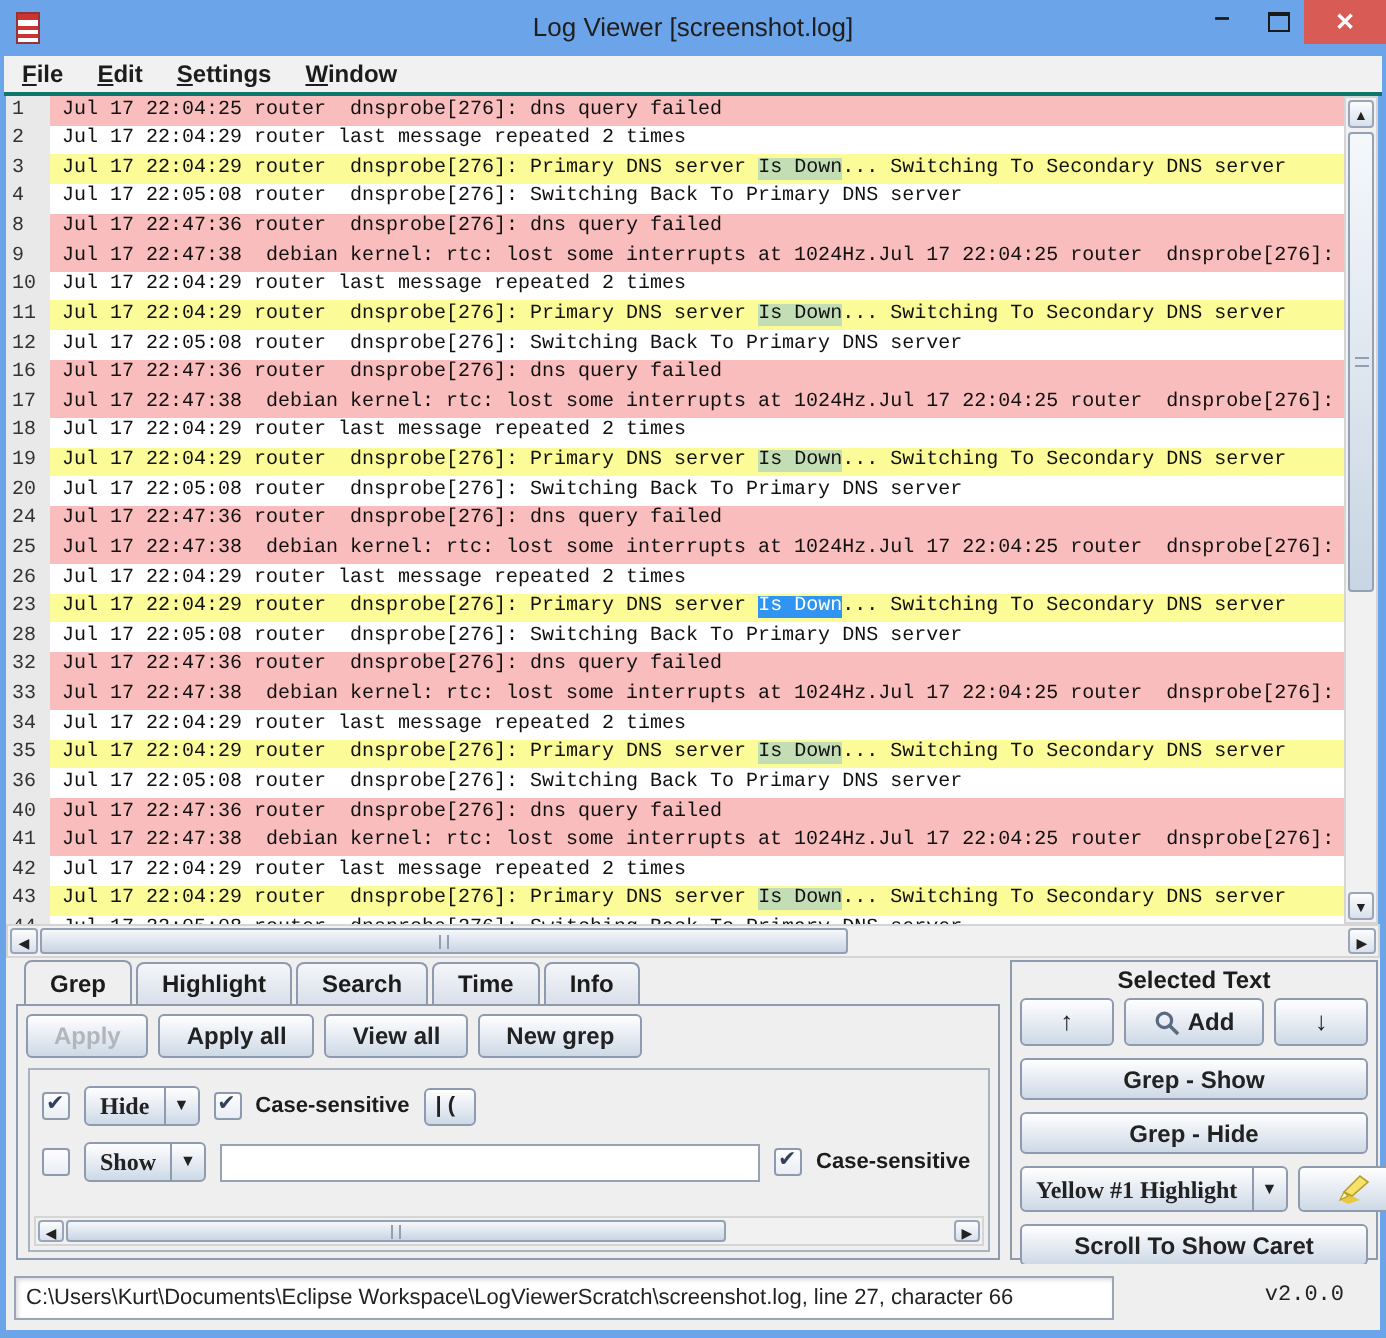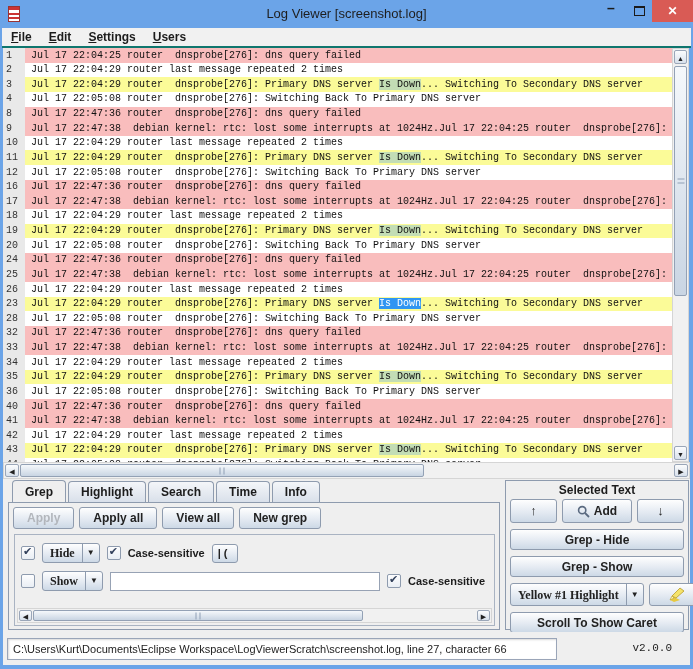--- a/index.html
+++ b/index.html
@@ -125,21 +125,21 @@
     <div class="title">Log Viewer [screenshot.log]</div>
     <div class="winbtn btn-min">–</div>
     <div class="winbtn btn-max"><span class="box"></span></div>
     <div class="winbtn btn-close">✕</div>
   </div>
 
   <div class="menubar">
     <span class="menu-item">File</span>
     <span class="menu-item">Edit</span>
     <span class="menu-item">Settings</span>
-    <span class="menu-item">Users</span>
+    <span class="menu-item">Window</span>
   </div>
 
   <div class="log-rows">
       <div class="log-row">
         <span class="ln">1</span>
         <span class="txt" style="background: rgb(249, 189, 189);"><span>Jul 17 22:04:25 router  dnsprobe[276]: dns query failed</span></span>
       </div>
       <div class="log-row">
         <span class="ln">2</span>
         <span class="txt" style="background: rgb(255, 255, 255);"><span>Jul 17 22:04:29 router last message repeated 2 times</span></span>
@@ -329,22 +329,22 @@
         <div class="ui-btn t-up">↑</div>
         <div class="ui-btn t-add">
           <svg width="13" height="13" viewBox="0 0 13 13">
             <circle cx="5.2" cy="5.2" r="3.6" fill="none" stroke="#5A6A80" stroke-width="1.6"></circle>
             <line x1="8" y1="8" x2="12" y2="12" stroke="#5A6A80" stroke-width="1.8"></line>
           </svg>
           <span>Add</span>
         </div>
         <div class="ui-btn t-down">↓</div>
       </div>
+      <div class="ui-btn full-btn">Grep - Show</div>
       <div class="ui-btn full-btn">Grep - Hide</div>
-      <div class="ui-btn full-btn">Grep - Show</div>
       <div class="combo-row">
         <div class="combo">
           <span class="clabel">Yellow #1 Highlight</span>
           <span class="carrow">▼</span>
         </div>
         <div class="hl-btn">
           <svg width="22" height="16" viewBox="0 0 22 16">
             <polygon points="6,13 10,15 16,13 8,9" fill="#E8C93F"></polygon>
             <polygon points="8,9 16,1 20,4 12,11" fill="#F5E36B" stroke="#B89B2A" stroke-width="0.8"></polygon>
             <polygon points="6,13 8,9 10,11" fill="#FFF7C0" stroke="#B89B2A" stroke-width="0.6"></polygon>

